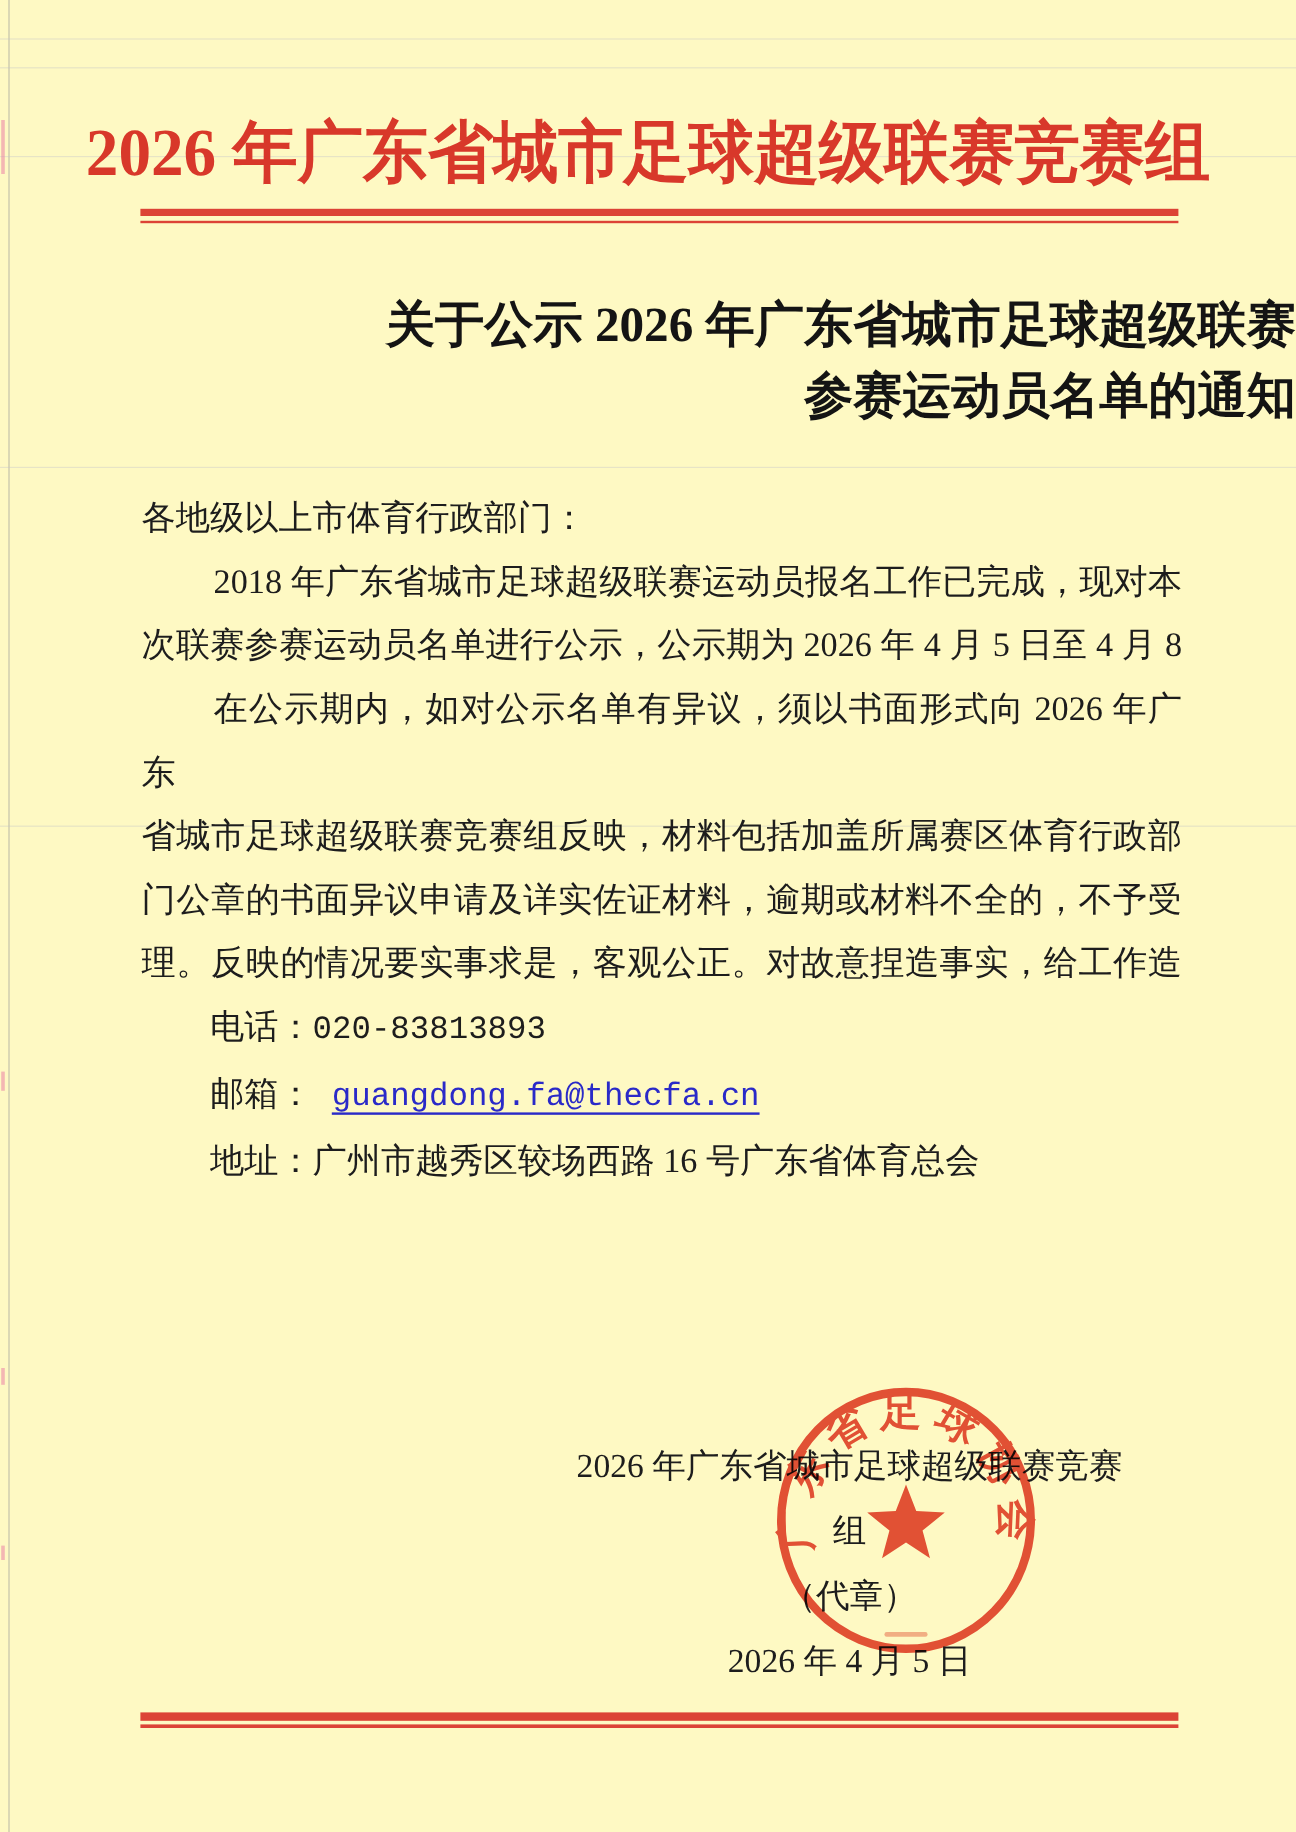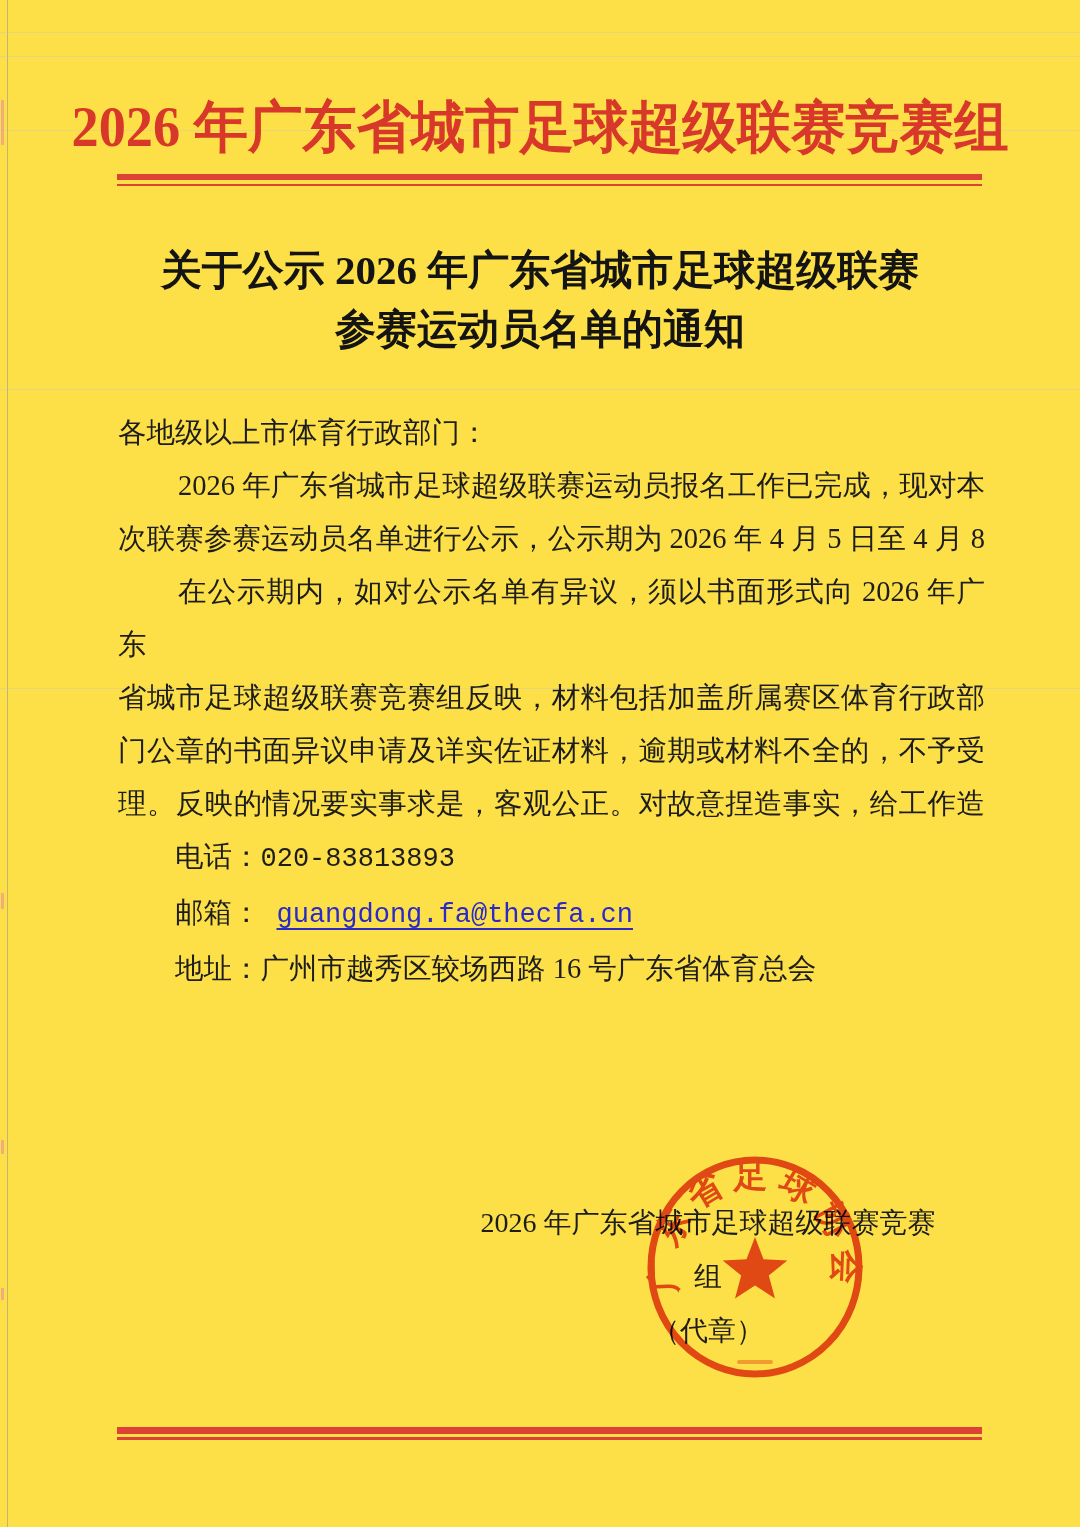--- a/index.html
+++ b/index.html
@@ -4,39 +4,39 @@
 <style>
   :root{
     --header-red:#d8382a;
     --rule-red:#dc4336;
     --stamp-red:#e04434;
     --link-blue:#2a2ac8;
     --ink:#1d1d1d;
   }
   html,body{margin:0;padding:0;background:#ffffff;}
   .page{
-    position:relative;width:1080px;height:1527px;background:#fde047;
+    position:relative;width:1080px;height:1527px;background:#fef9c3;
     font-family:"Liberation Serif","DejaVu Serif",serif;color:var(--ink);
     overflow:hidden;
   }
   
   .v-artifact{position:absolute;left:7px;top:0;width:1px;height:100%;background:rgba(140,140,148,.5);}
   .h-artifact{position:absolute;left:0;width:100%;height:1px;background:rgba(195,195,202,.38);}
   .pink-tick{position:absolute;left:1px;width:3px;background:rgba(235,130,165,.55);}
   
   .letterhead{
     position:absolute;top:90px;left:0;width:100%;text-align:center;
     font-size:56px;font-weight:bold;color:var(--header-red);
     letter-spacing:0px;transform:scaleX(.97);white-space:nowrap;
   }
   .rule{position:absolute;left:117px;width:865px;}
   .rule-top{top:174px;height:4px;border-top:6px solid var(--rule-red);border-bottom:2px solid var(--rule-red);}
   .rule-bottom{top:1427px;height:3px;border-top:7px solid var(--rule-red);border-bottom:3px solid var(--rule-red);}
   
-  .doc-title{position:absolute;top:241px;left:0;width:100%;text-align:center;
+  .doc-title{position:absolute;top:241px;left:0;width:100%;text-align:right;
     font-size:41px;font-weight:bold;line-height:59px;color:#141414;}
   
   .body-block{position:absolute;left:118px;top:406px;width:867px;font-size:28.5px;}
   .line{line-height:53px;}
   .just{text-align:justify;text-align-last:justify;}
   .ind{text-indent:60px;}
   .contact-line{line-height:53px;padding-left:57px;}
   .mono{font-family:"Liberation Mono","DejaVu Sans Mono",monospace;font-size:27px;}
   .email-link{
     color:var(--link-blue);text-decoration:underline;
@@ -70,21 +70,21 @@
   <div class="rule rule-top"></div>
 
   <div class="doc-title">
     <div>关于公示 2026 年广东省城市足球超级联赛</div>
     <div>参赛运动员名单的通知</div>
   </div>
 
   <div class="body-block">
     <div class="line">各地级以上市体育行政部门：</div>
 
-    <div class="line just ind">2026 年广东省城市足球超级联赛运动员报名工作已完成，现对本</div>
+    <div class="line just ind">2018 年广东省城市足球超级联赛运动员报名工作已完成，现对本</div>
     <div class="line just">次联赛参赛运动员名单进行公示，公示期为 2026 年 4 月 5 日至 4 月 8</div>
 
     <div class="line just ind">在公示期内，如对公示名单有异议，须以书面形式向 2026 年广东</div>
     <div class="line just">省城市足球超级联赛竞赛组反映，材料包括加盖所属赛区体育行政部</div>
     <div class="line just">门公章的书面异议申请及详实佐证材料，逾期或材料不全的，不予受</div>
     <div class="line just">理。反映的情况要实事求是，客观公正。对故意捏造事实，给工作造</div>
 
     <div class="contact-line">
       <span>电话：</span><span class="mono">020-83813893</span>
     </div>
@@ -93,20 +93,21 @@
     </div>
     <div class="contact-line">
       <span>地址：</span><span>广州市越秀区较场西路 16 号广东省体育总会</span>
     </div>
 
   </div>
 
   <div class="signature">
     <div>2026 年广东省城市足球超级联赛竞赛组</div>
     <div>（代章）</div>
+    <div>2026 年 4 月 5 日</div>
   </div>
 
   <svg class="stamp" viewBox="0 0 222 226" xmlns="http://www.w3.org/2000/svg">
     <ellipse cx="111" cy="113" rx="104" ry="107" fill="none" stroke="#e04434" stroke-width="7"></ellipse>
     <defs>
       <path id="arcPath" d="M 38.5 147 A 80 80 0 1 1 183.5 147" fill="none"></path>
     </defs>
     <text font-size="34" font-weight="bold" fill="#e04434" letter-spacing="9" font-family="Liberation Serif, DejaVu Serif, serif">
       <textPath href="#arcPath" startOffset="50%" text-anchor="middle">广东省足球协会</textPath>
     </text>

